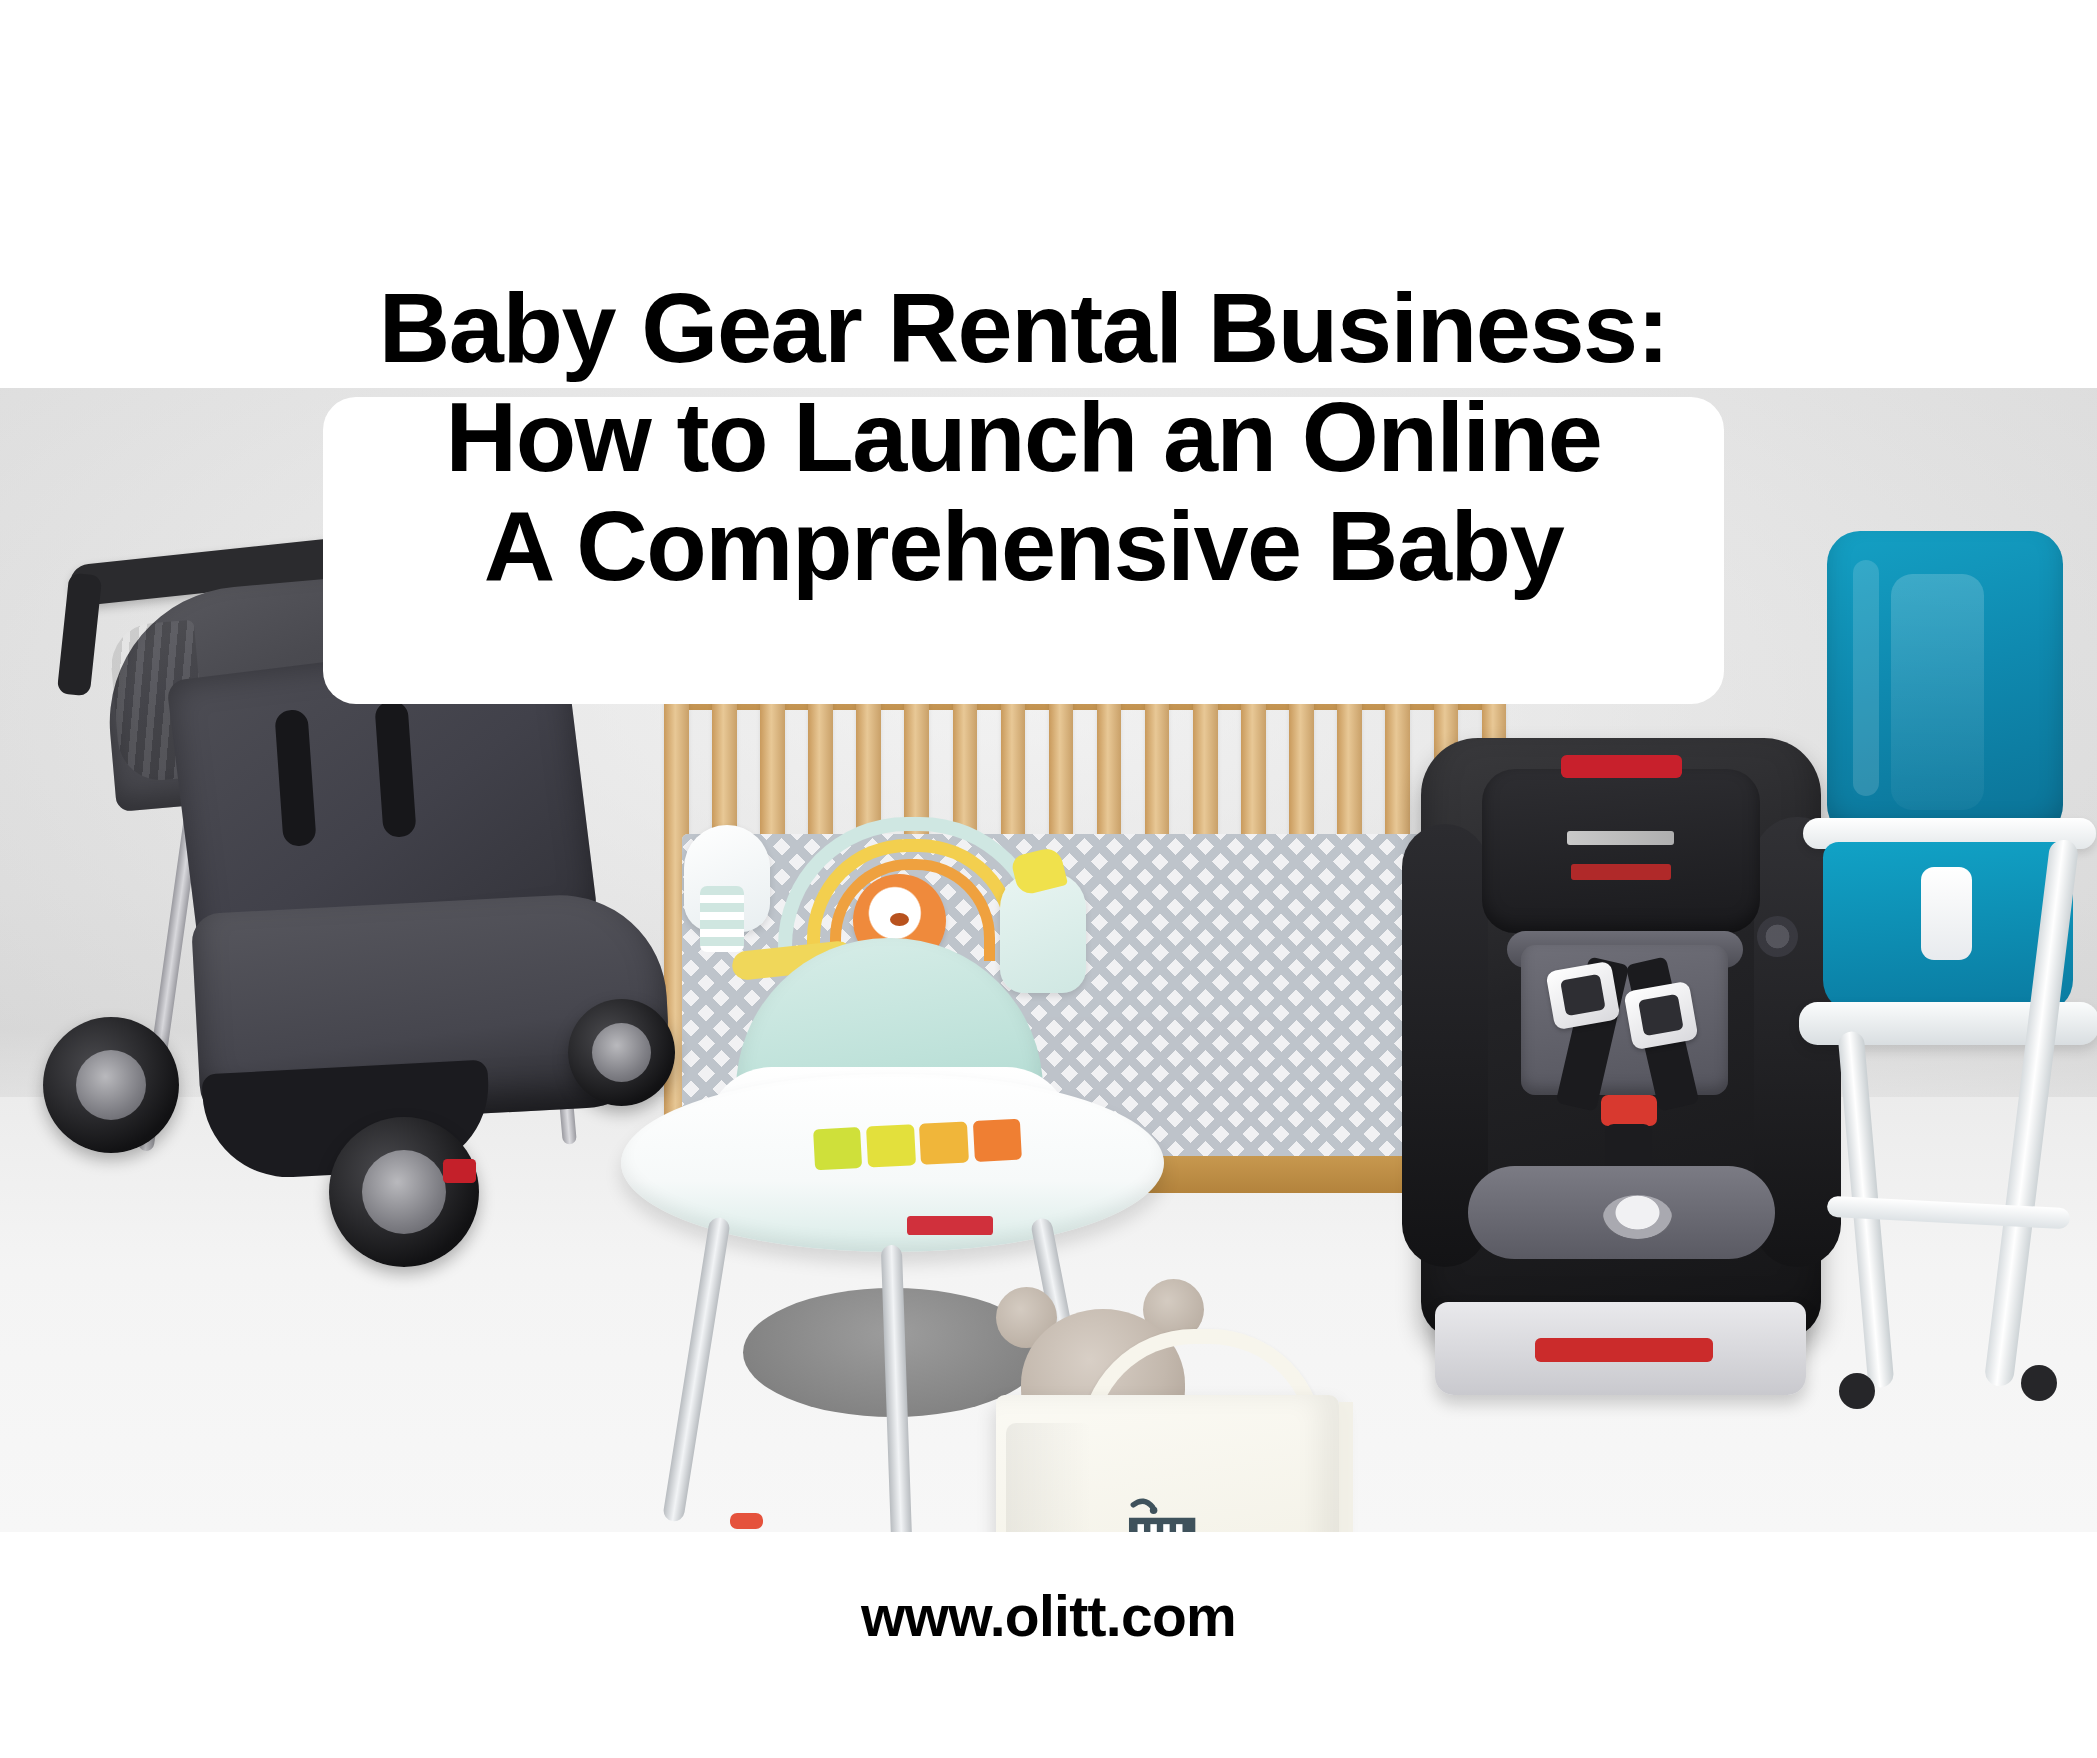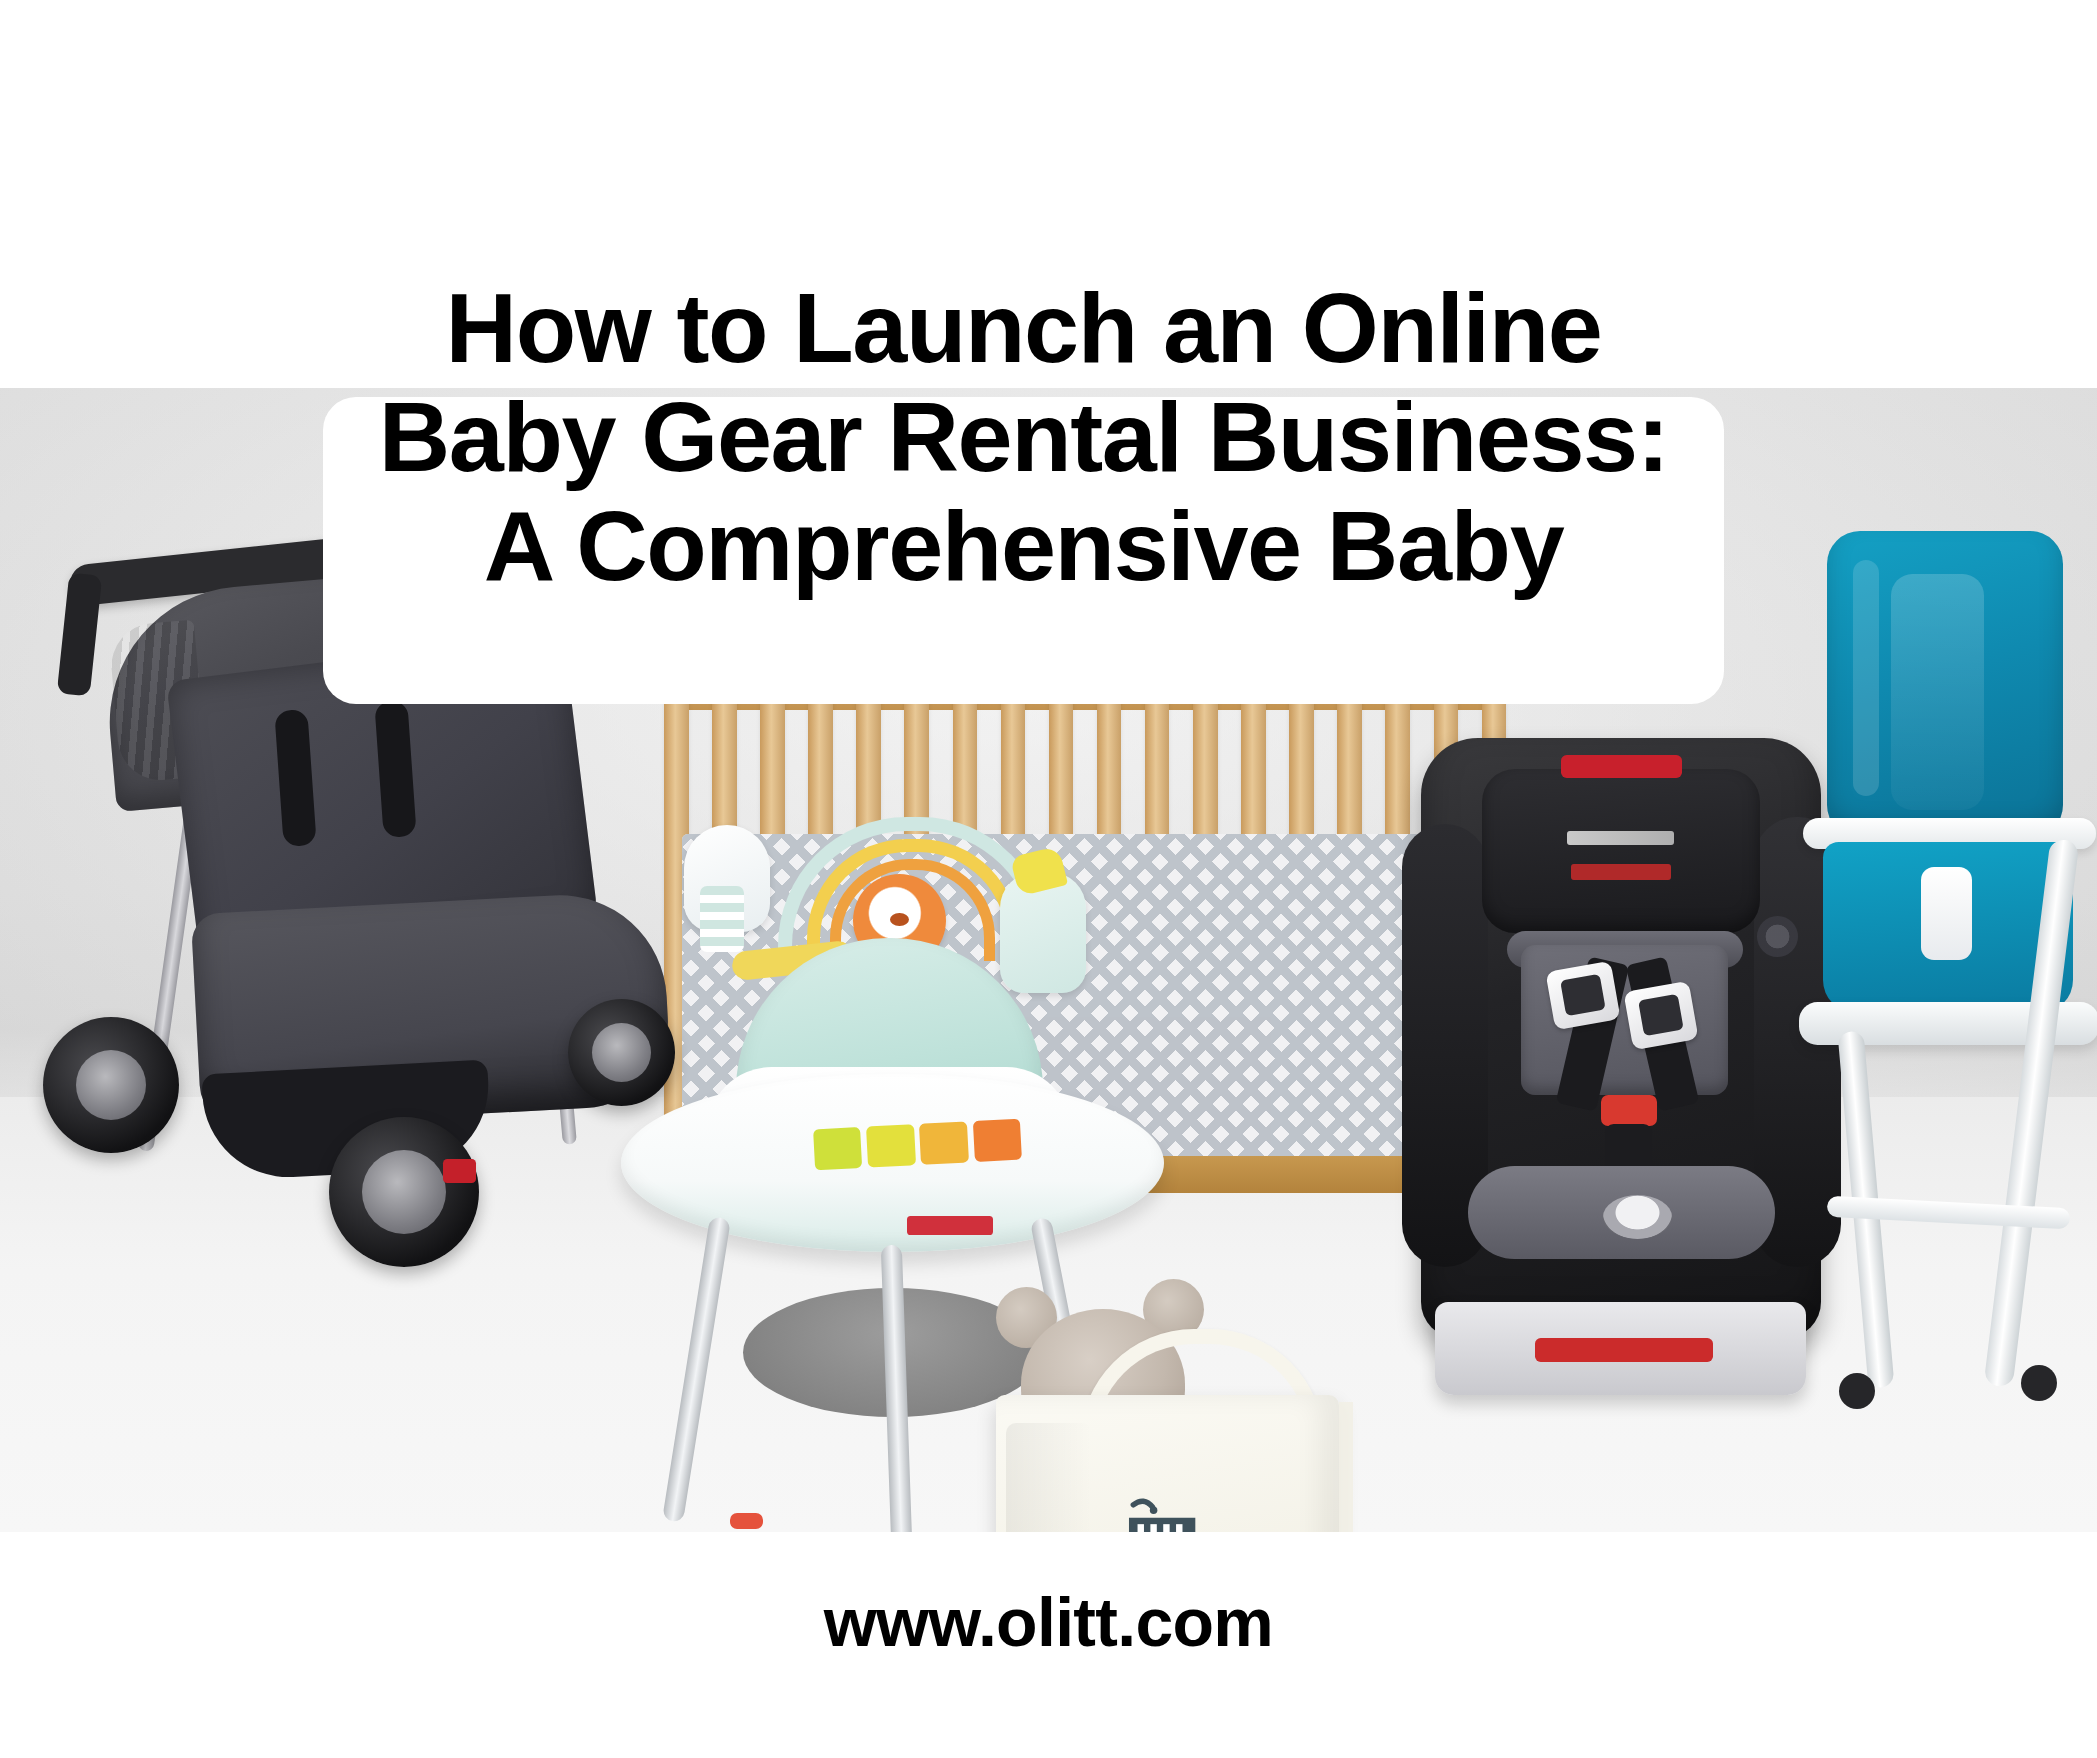--- a/index.html
+++ b/index.html
@@ -307,21 +307,21 @@
     line-height:109px;
     letter-spacing:-1.4px;
     color:#000000;
     z-index:6;
   }
   #title-block .tl{display:block;white-space:nowrap;}
 
   
   #site-url{
     position:absolute;left:0;top:1583px;width:2097px;text-align:center;
-    font-family:"Liberation Sans", sans-serif;font-weight:bold;font-size:68px;
+    font-family:"Liberation Sans", sans-serif;font-weight:bold;font-size:57px;
     letter-spacing:-0.7px;color:#000000;
   }
 </style>
 </head>
 <body>
 
 <div id="photo">
   <div class="wall-shade"></div>
   <div class="floor"></div>
 
@@ -470,19 +470,19 @@
     <div class="hc-legL"></div>
     <div class="hc-cross"></div>
     <div class="hc-caster hcc1"></div>
     <div class="hc-caster hcc2"></div>
   </div>
 </div>
 
 <div id="title-card"></div>
 
 <div id="title-block">
+  <span class="tl">Baby Gear Rental Business:</span>
   <span class="tl">How to Launch an Online</span>
-  <span class="tl">Baby Gear Rental Business:</span>
   <span class="tl">A Comprehensive Baby</span>
 </div>
 
 <div id="site-url">www.olitt.com</div>
 
 
 </body></html>

